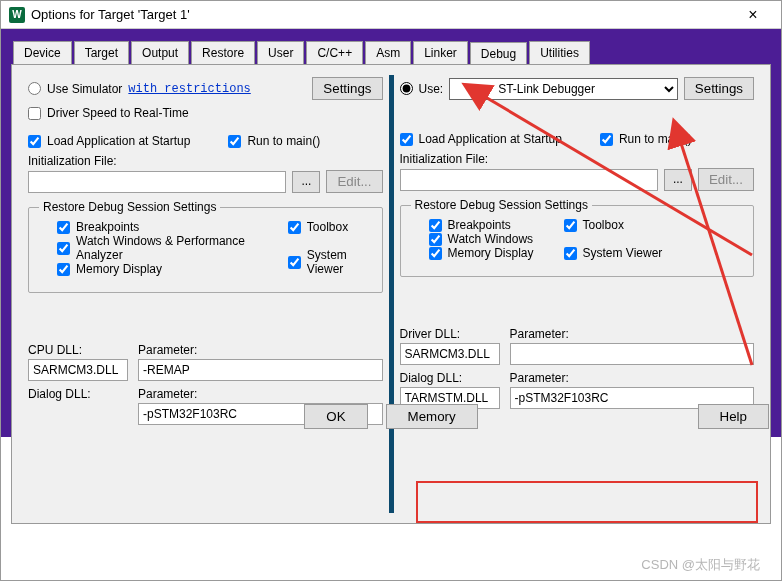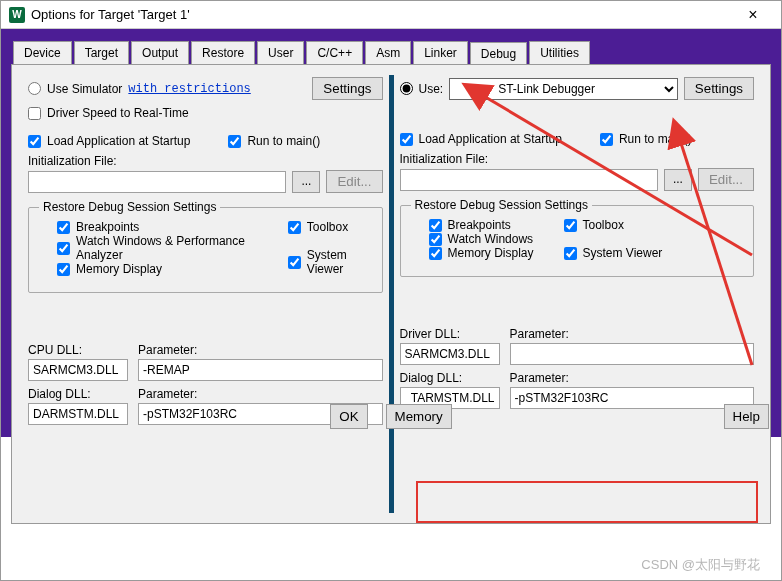--- a/index.html
+++ b/index.html
@@ -21,21 +21,21 @@
   .titlebar .close { width: 40px; text-align: center; font-size: 16px; cursor: pointer; }
   .body { position: relative; padding: 12px 10px 10px 10px; background: #4c1d95; height: 408px; }
   .tabs { display: flex; gap: 2px; padding-left: 2px; }
   .tab { border: 1px solid #999; border-bottom: none; background: #f0f0f0; padding: 4px 10px; cursor: pointer; font-size: 12px; }
   .tab.active { background: #f0f0f0; position: relative; top: 1px; }
   .tabpage { border: 1px solid #999; background: #f0f0f0; padding: 10px; height: 460px; display: flex; position: relative; }
   .col { flex: 1; padding: 2px 6px; }
   .left { border-right: 5px solid #0c4a6e; }
   .row { display: flex; align-items: center; gap: 6px; margin-bottom: 6px; }
   .btn { background: #e1e1e1; border: 1px solid #999; padding: 3px 10px; cursor: pointer; white-space: nowrap; }
-  .btn.big { padding: 4px 8px; text-align: right; }
+  .btn.big { padding: 4px 21px; text-align: right; }
   .link { color: #0033cc; text-decoration: underline; font-family: "Courier New", monospace; font-size: 12px; }
   input[type=text].fld { border: 1px solid #a0a0a0; background: #fff; height: 22px; padding: 2px 4px; font-size: 12px; }
   select.fld { border: 1px solid #666; background: #fff; height: 22px; font-size: 12px; padding-left: 44px; }
   fieldset { border: 1px solid #aaa; border-radius: 2px; margin: 7px 0 10px 0; padding: 6px 10px 16px 10px; position: relative; }
   legend { font-size: 12px; padding: 0 4px; }
   .chkcol { display: flex; flex-direction: column; }
   .chkgrid { display: flex; gap: 30px; padding-left: 18px; }
   label.chk, label.rad { display: flex; align-items: center; gap: 6px; }
   input[type=checkbox], input[type=radio] { margin: 0; }
   input[type=radio] { accent-color: #000; }
@@ -148,21 +148,20 @@
             <input type="text" class="fld" style="width: 100%;" value="SARMCM3.DLL">
           </div>
           <div style="flex:1">
             <span class="lblsm">Parameter:</span>
             <input type="text" class="fld" style="width: 100%;" value="-REMAP">
           </div>
         </div>
         <div class="dllrow" style="margin-top:6px">
           <div class="dllcol1">
             <span class="lblsm">Dialog DLL:</span>
-            <input type="text" class="fld" style="width: 100%;" value="DARMSTM.DLL">
           </div>
           <div style="flex:1">
             <span class="lblsm">Parameter:</span>
             <input type="text" class="fld" style="width: 100%;" value="-pSTM32F103RC">
           </div>
         </div>
       </div>
 
       <div class="col">
         <div class="row">
@@ -233,21 +232,21 @@
             <input type="text" class="fld" style="width: 100%;" value="SARMCM3.DLL">
           </div>
           <div style="flex:1">
             <span class="lblsm">Parameter:</span>
             <input type="text" class="fld" style="width: 100%;" value="">
           </div>
         </div>
         <div class="dllrow" style="margin-top:6px">
           <div class="dllcol1">
             <span class="lblsm">Dialog DLL:</span>
-            <input type="text" class="fld" style="width: 100%; text-align: right;" value="TARMSTM.DLL">
+            <input type="text" class="fld" style="width: 100%;" value="TARMSTM.DLL">
           </div>
           <div style="flex:1">
             <span class="lblsm">Parameter:</span>
             <input type="text" class="fld" style="width: 100%;" value="-pSTM32F103RC">
           </div>
         </div>
       </div>
 
       <div class="redbox" style="left:404px; top:416px; width:342px; height:42px;"></div>
 

